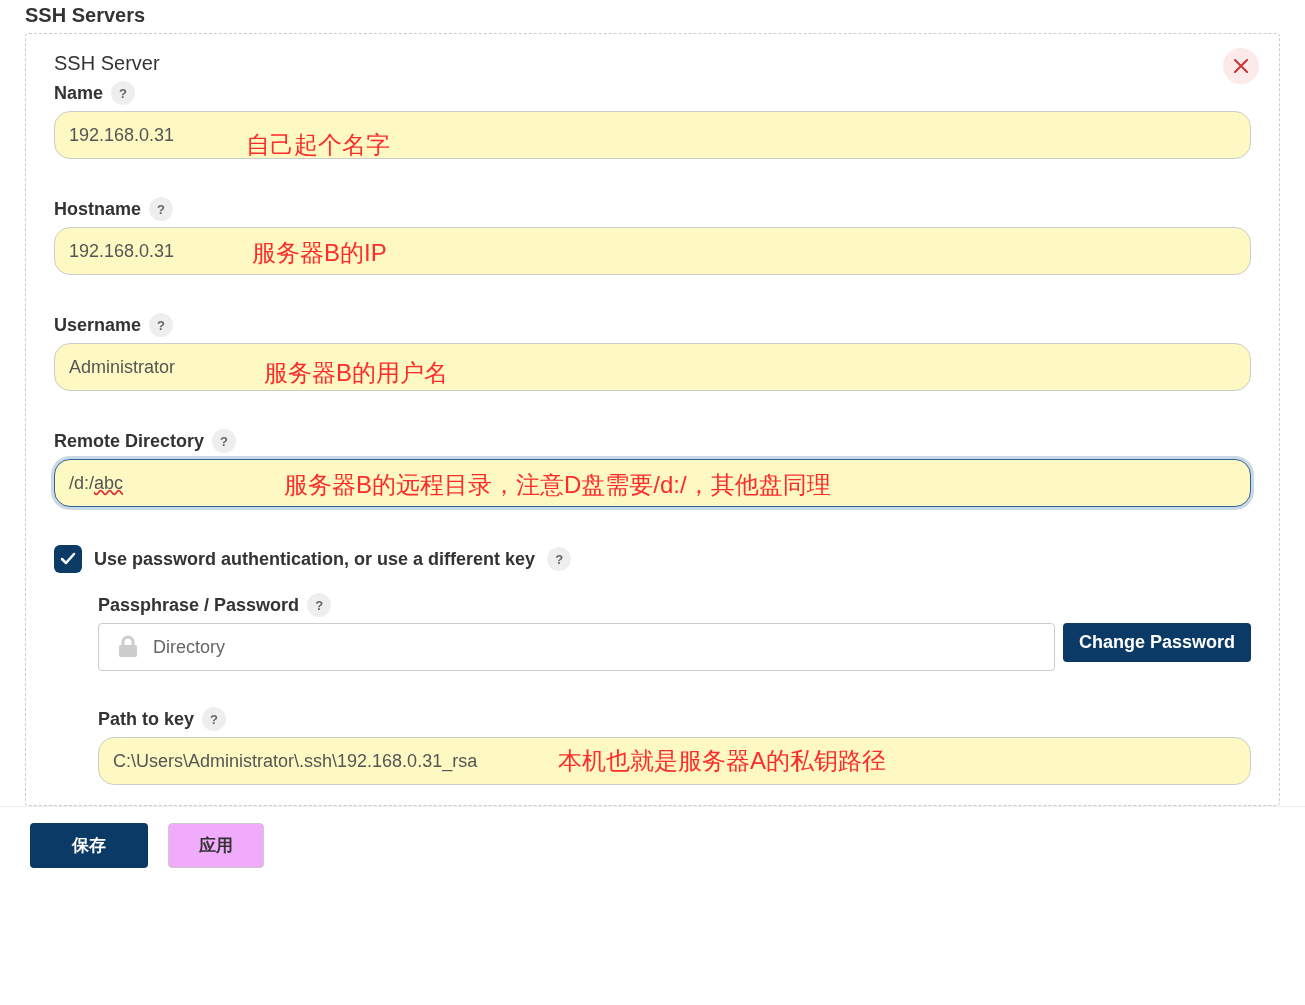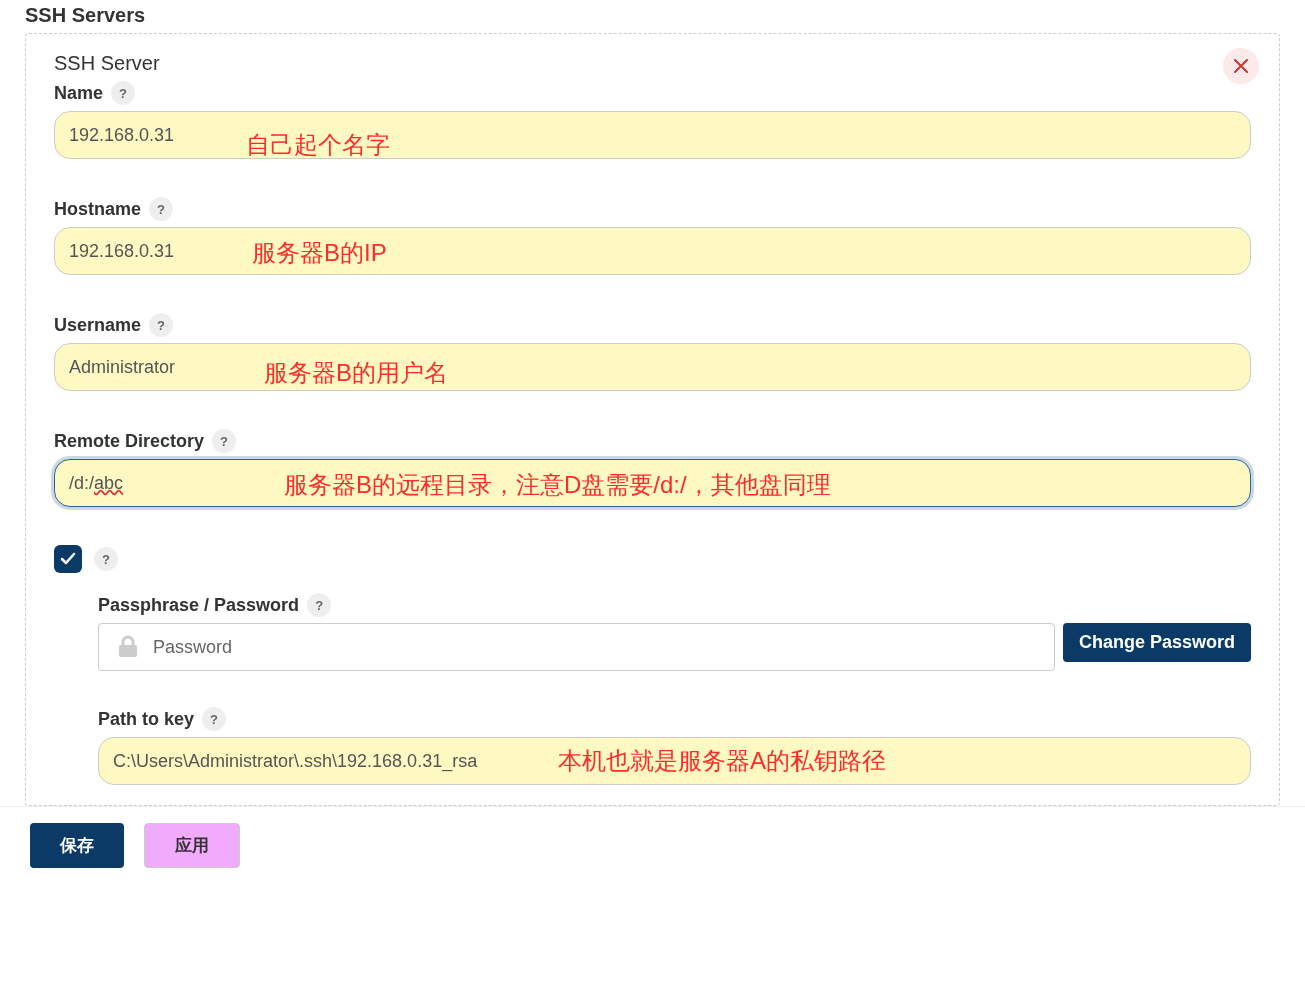--- a/index.html
+++ b/index.html
@@ -157,21 +157,21 @@
     border-top: 1px solid #eee;
     padding: 16px 30px 14px 30px;
     display: flex;
     gap: 20px;
   }
   .btn-primary {
     background: #0b3a66;
     color: #fff;
     border: none;
     border-radius: 4px;
-    padding: 10px 30px;
+    padding: 10px 42px;
     font-size: 17px;
     font-weight: 700;
     cursor: pointer;
   }
   .btn-secondary {
     background: #f0abfc;
     color: #333;
     border: 1px solid #ccc;
     border-radius: 4px;
     padding: 10px 30px;
@@ -238,38 +238,39 @@
       </div>
       <div class="annot" style="left:230px; top:40px;">服务器B的远程目录，注意D盘需要/d:/，其他盘同理</div>
     </div>
 
     <div class="checkbox-row">
       <div class="checkbox-custom">
         <svg width="16" height="16" viewBox="0 0 16 16">
             <path d="M2 8 L6 12 L14 3" stroke="#fff" stroke-width="2.5" fill="none" stroke-linecap="round" stroke-linejoin="round"></path>
           </svg>
       </div>
+      <span style="font-size:18px;font-weight:600;">Use password authentication, or use a different key</span>
       <span class="help-icon">?</span>
     </div>
 
     <div class="auth-sub">
 
       <div class="field-label-row" style="margin-bottom:6px;">
         <span class="field-label">Passphrase / Password</span>
         <span class="help-icon">?</span>
       </div>
       <div class="pw-row">
         <div class="pw-display">
           <span class="lock-icon">
             <svg width="22" height="24" viewBox="0 0 22 24">
                 <rect x="2" y="10" width="18" height="12" rx="2" fill="#ccc"></rect>
                 <path d="M6 10 V7 a5 5 0 0 1 10 0 V10" fill="none" stroke="#ccc" stroke-width="3"></path>
               </svg>
           </span>
-          <span>Password</span>
+          <span>Directory</span>
         </div>
         <button class="change-pw-btn">Change Password</button>
       </div>
 
       <div class="key-field">
         <div class="field-label-row">
           <span class="field-label">Path to key</span>
           <span class="help-icon">?</span>
         </div>
         <input class="text-input" value="C:\Users\Administrator\.ssh\192.168.0.31_rsa" style="">

